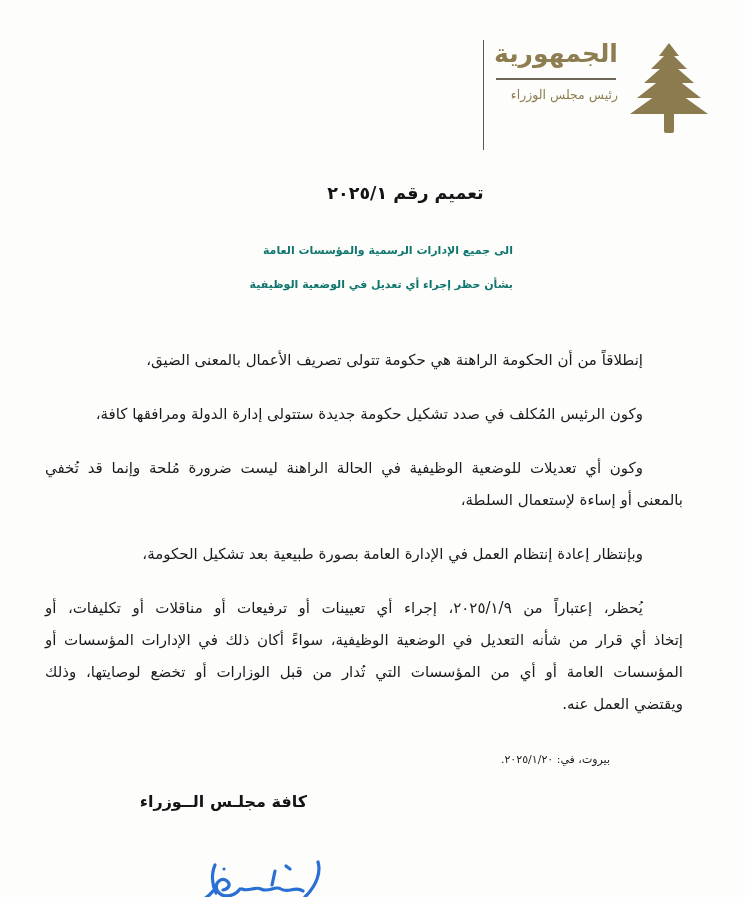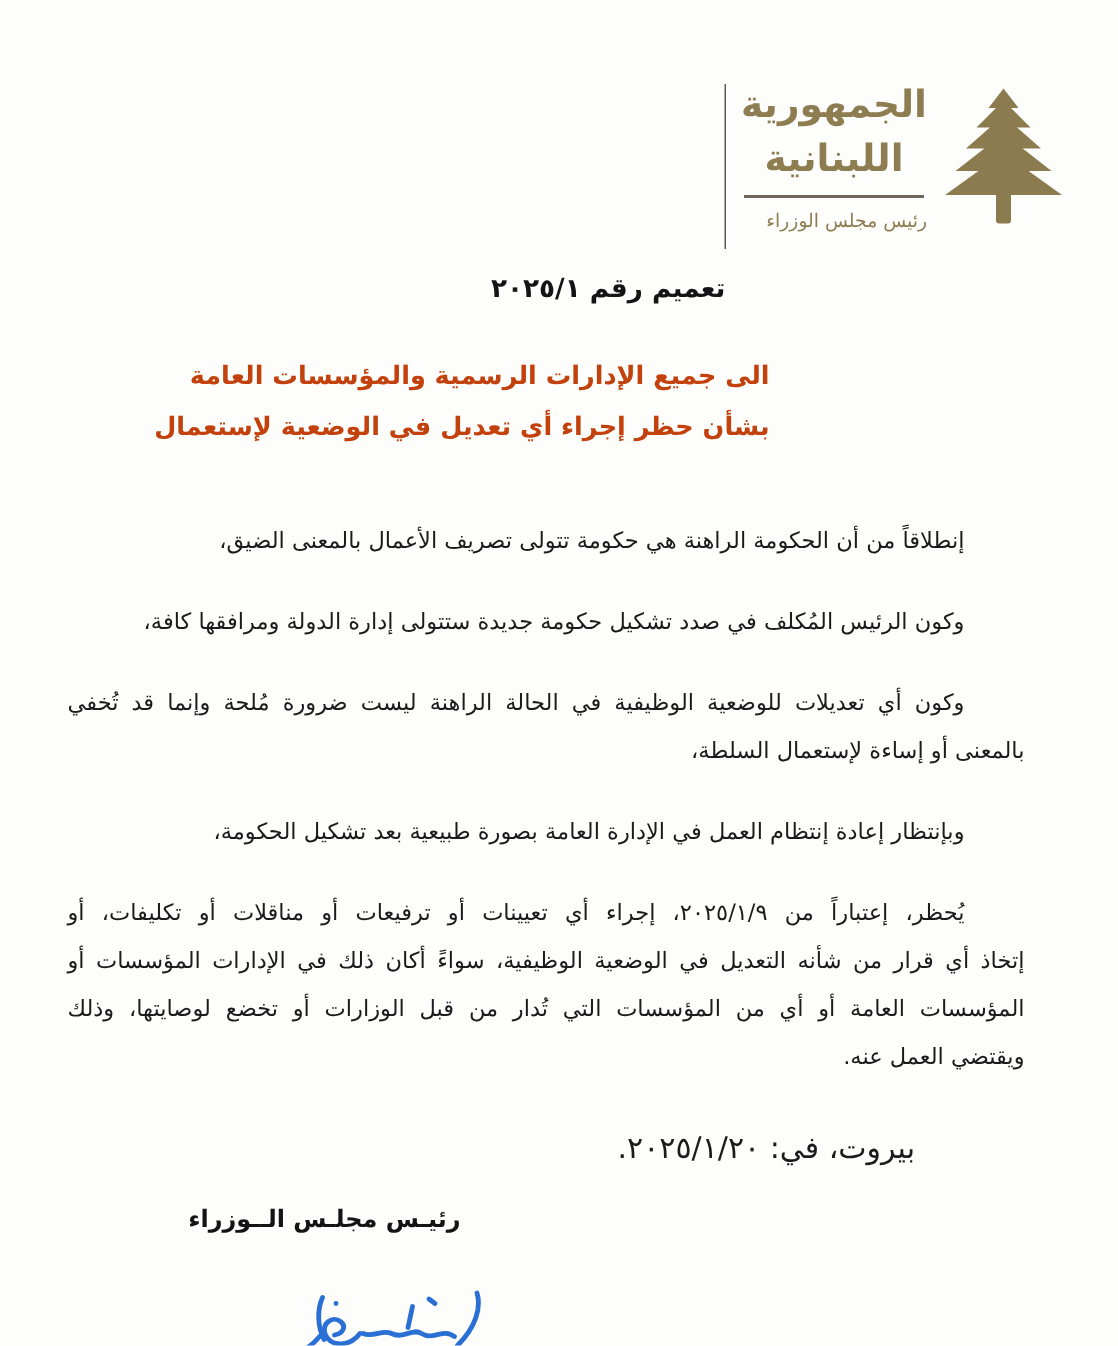--- a/index.html
+++ b/index.html
@@ -7,21 +7,21 @@
     position:relative;
     width:745px;height:897px;
     background:#fdfdfb;
     overflow:hidden;
     font-family:"DejaVu Sans", sans-serif;
     color:#1b1b1d;
     box-sizing:border-box;
   }
   
   .letterhead{
-    position:absolute; top:52px; right:35px;
+    position:absolute; top:36px; right:35px;
     display:flex; flex-direction:row; align-items:flex-start; gap:10px;
   }
   .lh-vrule{ width:1.5px; height:110px; background:#5c594e; margin-top:4px; }
   .lh-col{ width:124px; text-align:center; }
   .lh-calli{
     font-weight:bold; font-size:25px; line-height:36px;
     color:#8d7d51; letter-spacing:1px; direction:rtl;
   }
   .lh-hrule{ height:2px; background:#6e6757; width:96%; margin:6px auto 7px auto; }
   .lh-office{ font-size:12.5px; color:#8d7d51; direction:rtl; white-space:nowrap;text-align:right; }
@@ -30,57 +30,56 @@
   .doc-title{
     margin-top:180px;
     direction:rtl; text-align:center;
     position:relative; left:33px;
     font-weight:bold; font-size:17.5px; line-height:26px;
     color:#141416;
   }
   .doc-heading{
     margin-top:28px; margin-right:232px;
     direction:rtl; text-align:right;
-    font-weight:bold; font-size:17px; line-height:34px;
-    color:#c2410c;
+    font-weight:bold; font-size:11px; line-height:34px;
+    color:#0f766e;
   }
   
   .doc-body{
     margin:42px 62px 0 45px;
     direction:rtl;
     font-size:15px; line-height:32px;
   }
   .para + .para{ margin-top:22px; }
   .ln{ text-align:right; }
   .ln.jst{ text-align:justify; text-align-last:justify; }
   .ln.ind{ padding-right:40px; }
   
   .doc-date{
     margin-top:33px; margin-right:135px;
     direction:rtl; text-align:right;
-    font-size:20px; white-space:nowrap;
+    font-size:11px; white-space:nowrap;
   }
   .sig-title{
     margin-top:26px; margin-right:438px;
     direction:rtl; text-align:right;
     font-weight:bold; font-size:16px; white-space:nowrap;
     color:#141416;
   }
   .sig-scribble{ position:absolute; left:125px; top:860px; }
 </style>
 </head>
 <body>
 
 <div class="page">
 
   <div class="letterhead">
     <div class="lh-vrule"></div>
     <div class="lh-col">
       <div class="lh-calli">الجمهورية</div>
-      <div class="lh-calli">اللبنانية</div>
       <div class="lh-hrule"></div>
       <div class="lh-office">رئيس مجلس الوزراء</div>
     </div>
     <span>
       <svg class="lh-cedar" width="82" height="92" viewBox="0 0 82 92" xmlns="http://www.w3.org/2000/svg">
         <g fill="#8b7b4f">
           <path d="M41,1 L51,14 L31,14 Z"></path>
           <path d="M41,9 L59,27 L23,27 Z"></path>
           <path d="M41,19 L66,41 L16,41 Z"></path>
           <path d="M41,31 L73,56 L9,56 Z"></path>
@@ -88,21 +87,21 @@
           <rect x="36" y="70" width="10" height="21" rx="2"></rect>
         </g>
       </svg>
     </span>
   </div>
 
   <div class="doc-title">تعميم رقم ٢٠٢٥/١</div>
 
   <div class="doc-heading">
     <div>الى جميع الإدارات الرسمية والمؤسسات العامة</div>
-    <div>بشأن حظر إجراء أي تعديل في الوضعية لإستعمال</div>
+    <div>بشأن حظر إجراء أي تعديل في الوضعية الوظيفية</div>
   </div>
 
   <div class="doc-body">
     <div class="para">
       <div class="ln ind">إنطلاقاً من أن الحكومة الراهنة هي حكومة تتولى تصريف الأعمال بالمعنى الضيق،</div>
     </div>
     <div class="para">
       <div class="ln ind">وكون الرئيس المُكلف في صدد تشكيل حكومة جديدة ستتولى إدارة الدولة ومرافقها كافة،</div>
     </div>
     <div class="para">
@@ -115,21 +114,21 @@
     <div class="para">
       <div class="ln ind jst">يُحظر، إعتباراً من ٢٠٢٥/١/٩، إجراء أي تعيينات أو ترفيعات أو مناقلات أو تكليفات، أو</div>
       <div class="ln jst">إتخاذ أي قرار من شأنه التعديل في الوضعية الوظيفية، سواءً أكان ذلك في الإدارات المؤسسات أو</div>
       <div class="ln jst">المؤسسات العامة أو أي من المؤسسات التي تُدار من قبل الوزارات أو تخضع لوصايتها، وذلك</div>
       <div class="ln">ويقتضي العمل عنه.</div>
     </div>
   </div>
 
   <div class="doc-date">بيروت، في: ٢٠٢٥/١/٢٠.</div>
 
-  <div class="sig-title">رئيـس مجلـس الــوزراء</div>
+  <div class="sig-title">كافة مجلـس الــوزراء</div>
   <span class="sig-scribble">
     <svg width="200" height="40" viewBox="0 0 200 40" xmlns="http://www.w3.org/2000/svg">
       <g stroke="#2a6fd4" stroke-width="3.2" fill="none" stroke-linecap="round" stroke-linejoin="round">
         <path d="M193,2 C196,12 192,25 180,37"></path>
         <path d="M178,31 C170,25 164,34 156,29 C150,25 144,33 136,29 C130,26 124,32 117,29"></path>
         <path d="M150,11 L147,25"></path>
         <path d="M161,6 l4,3"></path>
         <path d="M115,29 C108,38 96,38 92,30 C89,22 97,17 102,21 C106,24 104,29 98,30"></path>
         <path d="M90,5 C86,14 87,25 91,33"></path>
         <path d="M88,31 C80,41 71,43 66,39"></path>

